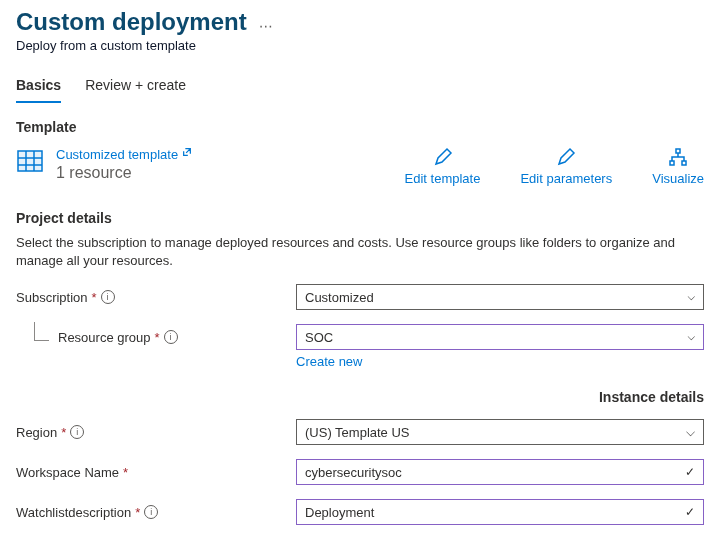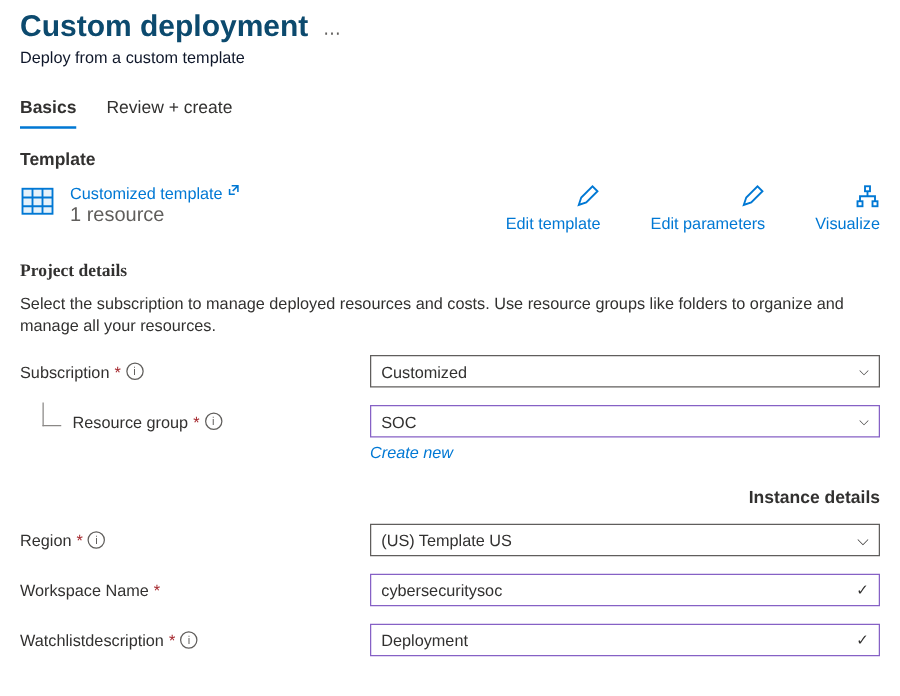--- a/index.html
+++ b/index.html
@@ -10,34 +10,34 @@
 .more-icon{color:#605e5c;font-size:14px;padding-top:10px;cursor:pointer;}
 .tabs{display:flex;gap:24px;margin-top:24px;border-bottom:none;}
 .tab{font-size:14px;color:#323130;padding-bottom:8px;cursor:pointer;}
 .tab.active{font-weight:600;border-bottom:2px solid #0078d4;}
 .section-title{font-size:14px;font-weight:600;margin-top:16px;}
 .template-row{display:flex;align-items:flex-start;gap:12px;margin-top:12px;}
 .template-icon{width:28px;height:28px;flex-shrink:0;}
 .template-link{color:#0078d4;font-size:13px;cursor:pointer;display:inline-flex;gap:4px;}
 .template-sub{color:#605e5c;font-size:16px;margin-top:2px;}
 .actions{display:flex;gap:40px;margin-left:auto;}
-.action-btn{display:flex;flex-direction:column;align-items:flex-end;gap:4px;color:#0078d4;font-size:13px;cursor:pointer;}
+.action-btn{display:flex;flex-direction:column;align-items:center;gap:4px;color:#0078d4;font-size:13px;cursor:pointer;}
 .action-btn svg{width:20px;height:20px;}
 .desc{color:#323130;font-size:13px;margin-top:8px;line-height:1.4;}
 .form-row{display:flex;align-items:center;margin-top:14px;}
 .form-label{width:280px;font-size:13px;display:flex;align-items:center;gap:4px;}
 .req{color:#a4262c;}
 .info-icon{width:14px;height:14px;border:1px solid #605e5c;border-radius:50%;display:inline-flex;align-items:center;justify-content:center;font-size:9px;color:#605e5c;cursor:pointer;}
 .indent{padding-left:42px;position:relative;}
 .indent::before{content:"";position:absolute;left:18px;top:-8px;width:14px;height:18px;border-left:1px solid #8a8886;border-bottom:1px solid #8a8886;}
 .select,.input{flex:1;height:26px;border:1px solid #605e5c;padding:0 8px;font-size:13px;background:#fff;display:flex;align-items:center;justify-content:space-between;cursor:pointer;}
 .select.purple,.input.purple{border:1px solid #8661c5;}
 .chev{font-size:10px;color:#323130;}
 .check{font-size:12px;color:#323130;}
-.link{color:#0078d4;font-size:13px;cursor:pointer;font-style:italic;}
+.link{color:#0078d4;font-size:13px;cursor:pointer;}
 .link-row{margin-left:280px;margin-top:4px;}
 .ext-icon{width:10px;height:10px;display:inline-block;}
 svg{stroke:#0078d4;fill:none;stroke-width:1.5;}
 </style>
 </head>
 <body>
 
 <div class="header">
   <div>
     <div class="page-title">Custom deployment</div>
@@ -89,21 +89,21 @@
           <rect x="8" y="2" width="4" height="4"></rect>
           <rect x="2" y="14" width="4" height="4"></rect>
           <rect x="14" y="14" width="4" height="4"></rect>
           <path d="M10 6v4M10 10H4v4M10 10h6v4"></path>
         </svg>
       <span>Visualize</span>
     </div>
   </div>
 </div>
 
-<div class="section-title" style="margin-top:24px;font-family:Liberation Serif, serif;">Project details</div>
+<div class="section-title" style="margin-top:24px;">Project details</div>
 <p class="desc">Select the subscription to manage deployed resources and costs. Use resource groups like folders to organize and manage all your resources.</p>
 
 <div class="form-row">
   <div class="form-label">
     <span>Subscription</span>
     <span class="req">*</span>
     <span class="info-icon">i</span>
   </div>
   <div class="select">
     <span>Customized</span>

